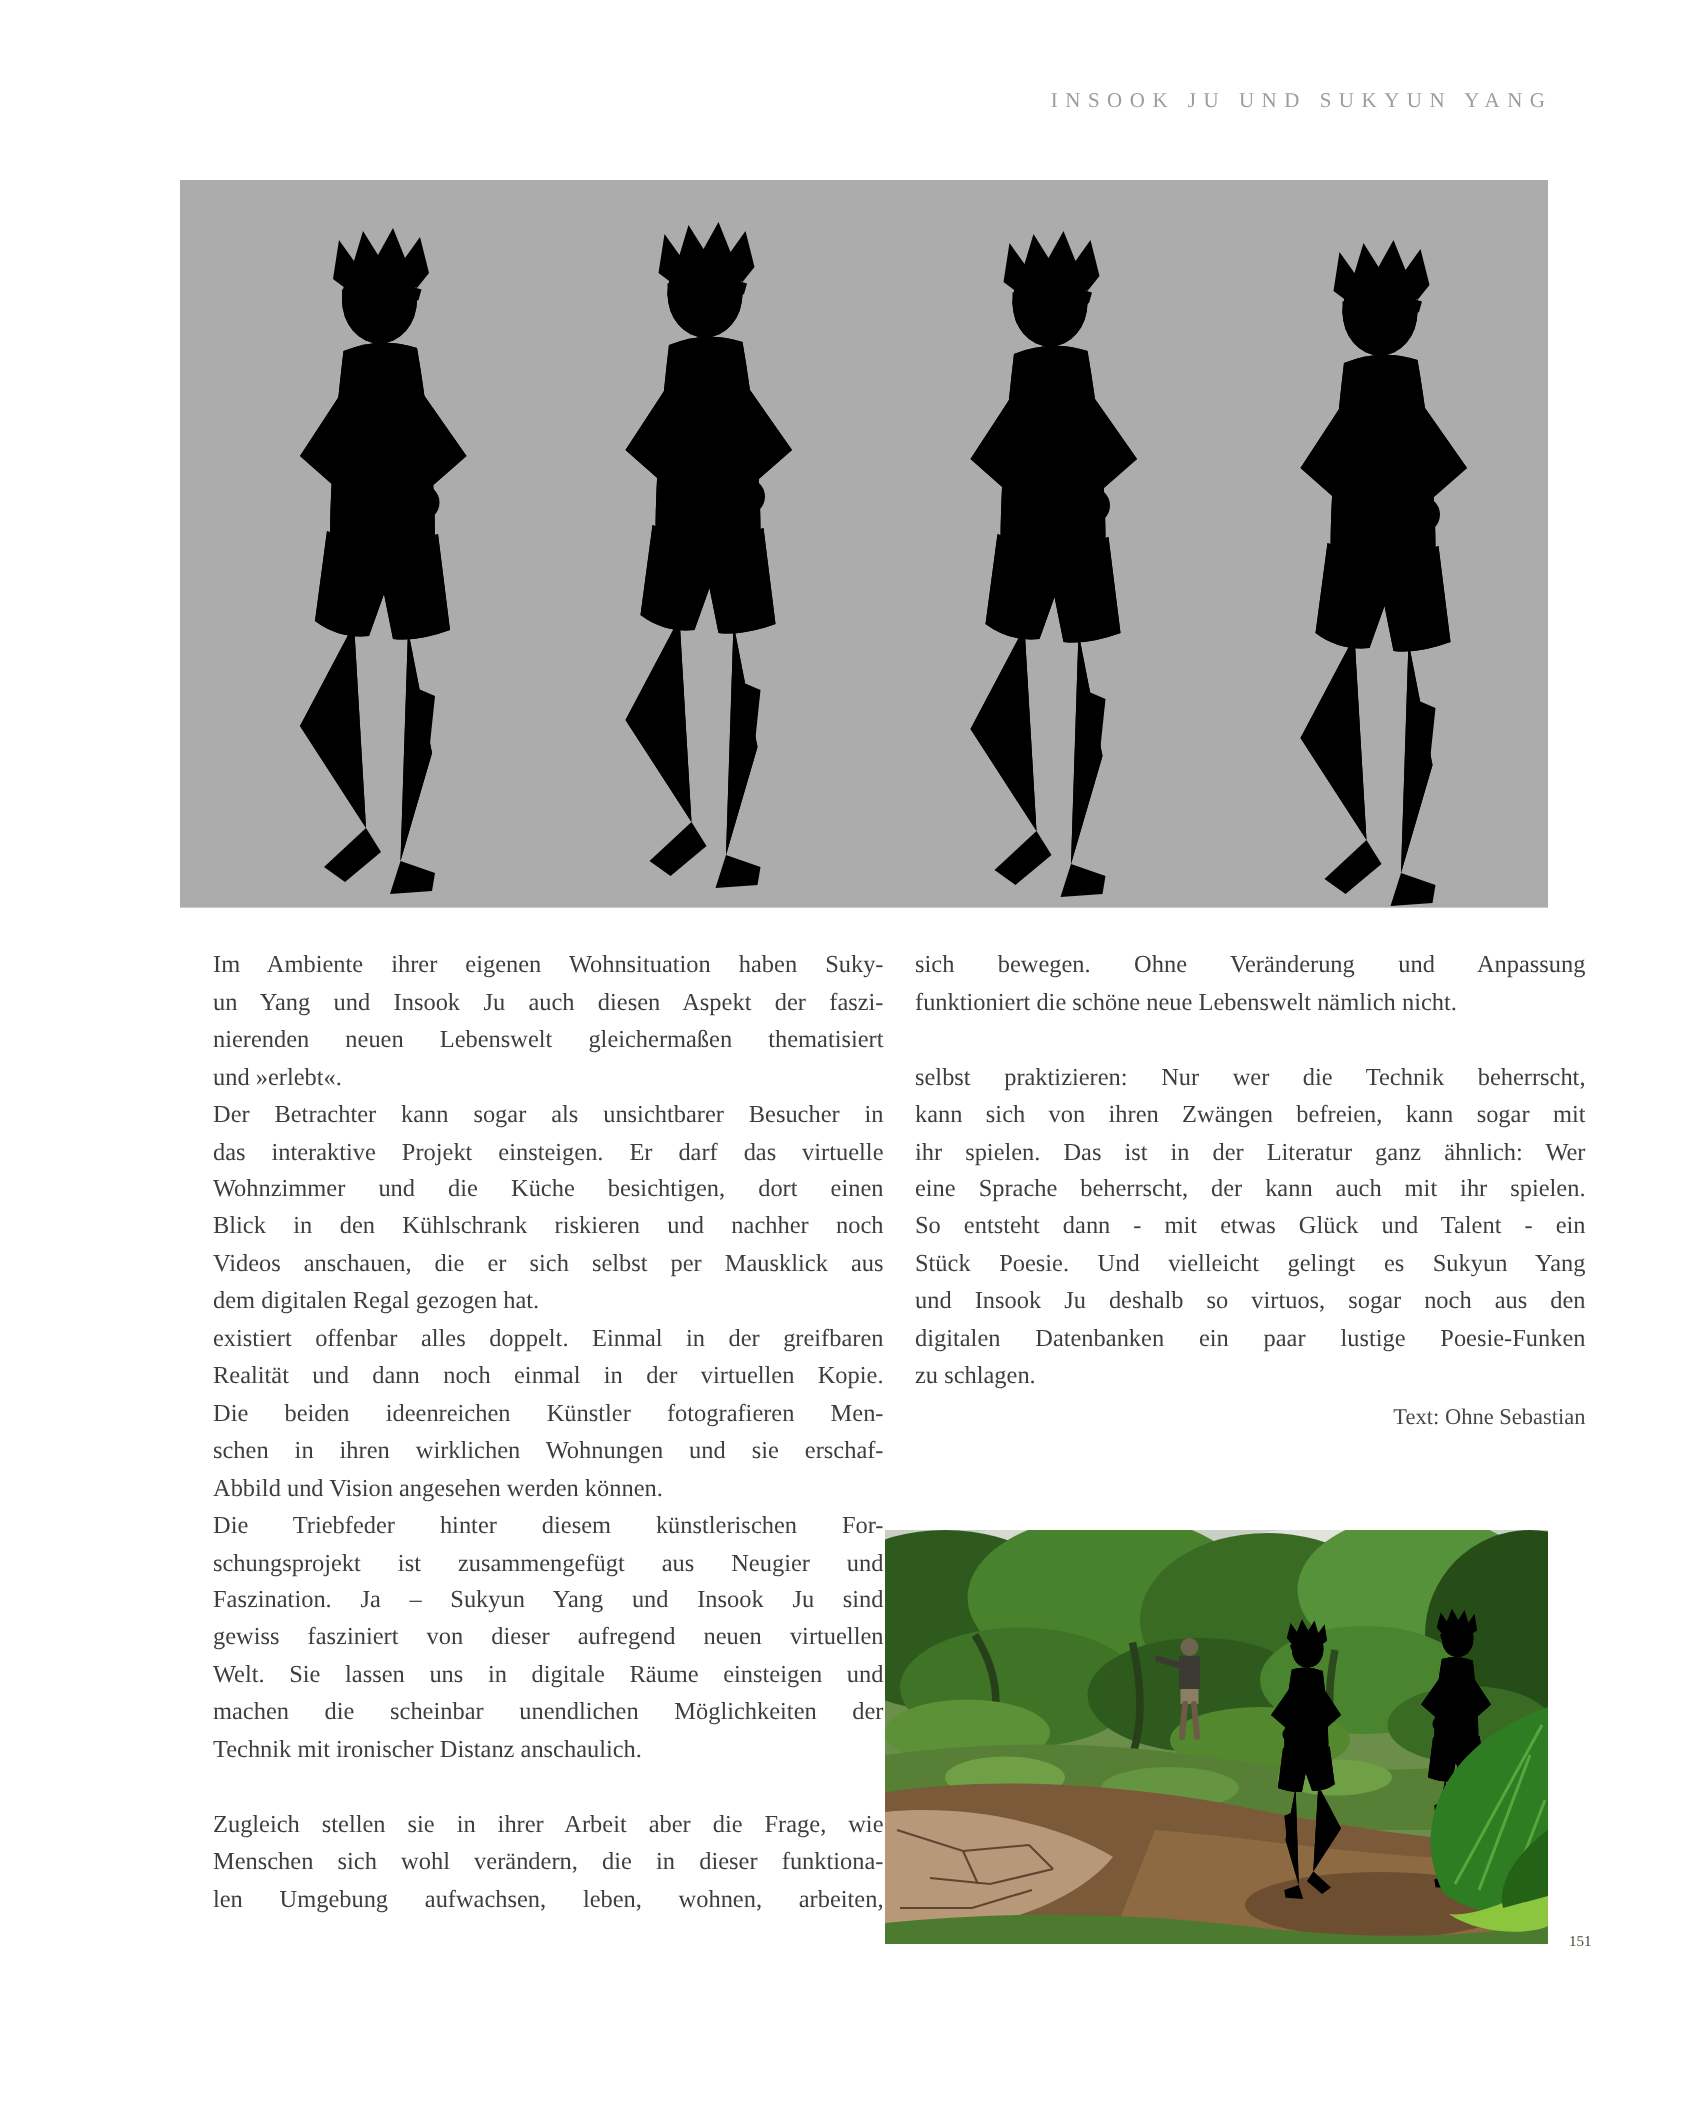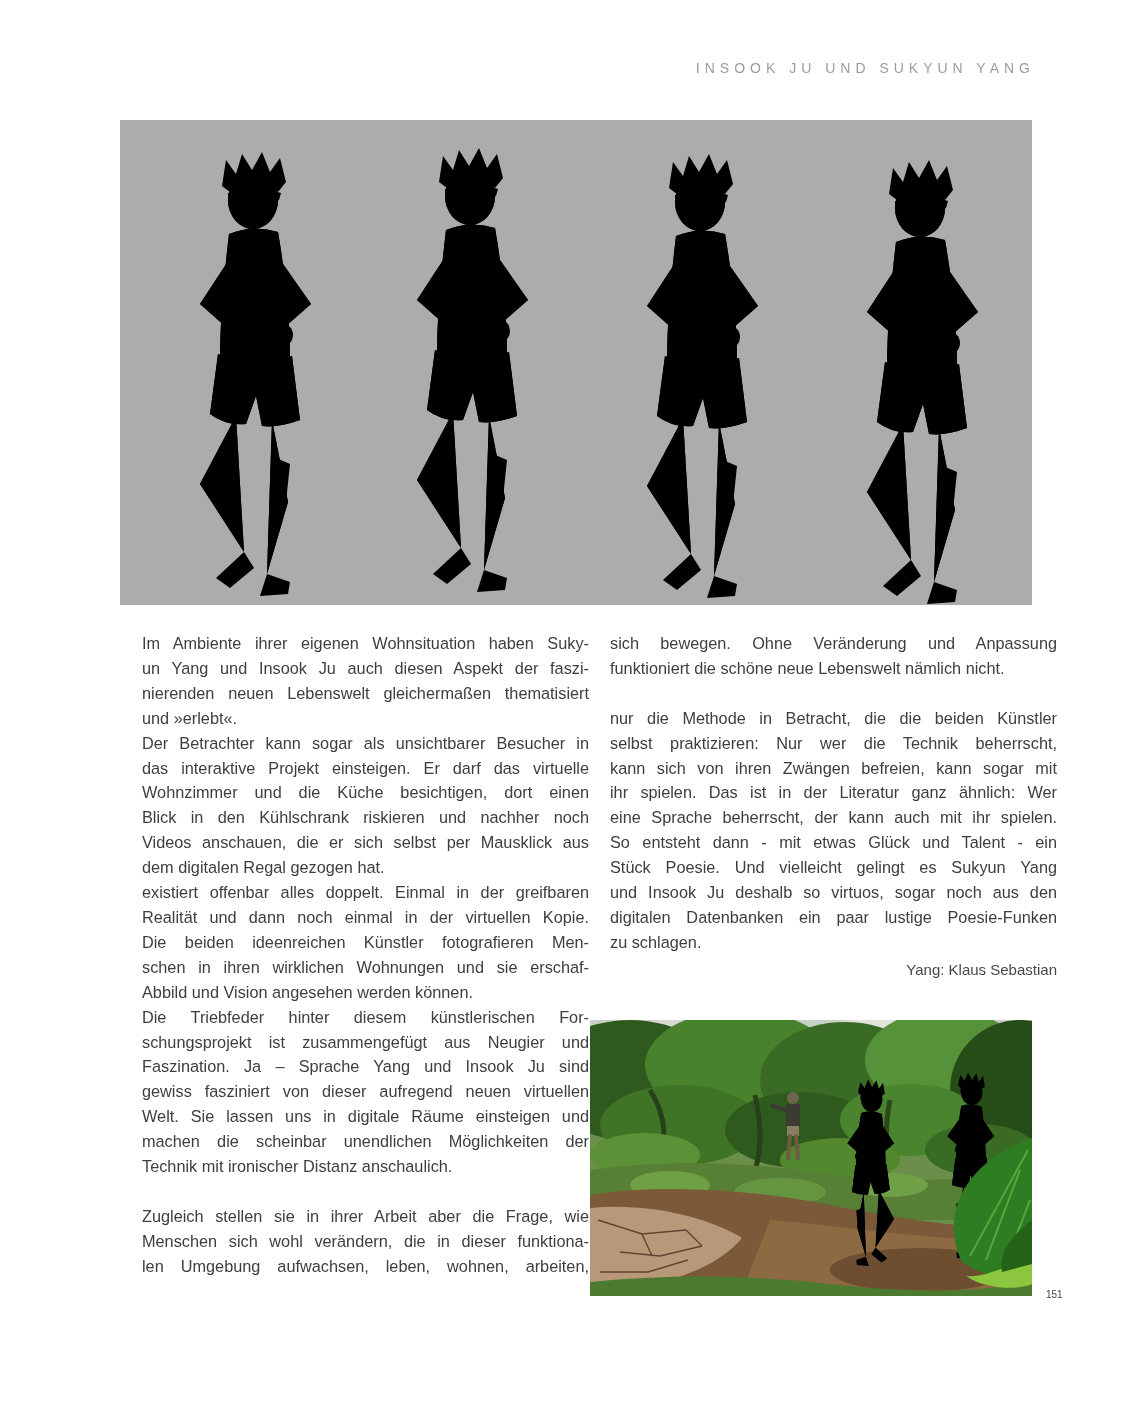--- a/index.html
+++ b/index.html
@@ -1,19 +1,19 @@
 <!DOCTYPE html>
 <html><head>
 <meta charset="utf-8">
 <style>
   html,body { margin:0; padding:0; background:#ffffff; }
   .page {
     position:relative; width:1122px; height:1418px; margin:0 auto;
     background:#ffffff; overflow:hidden;
-    font-family:Liberation Sans, sans-serif;
+    font-family:Liberation Serif, serif;
     color:#3e3e3e;
   }
   
   .running-head {
     position:absolute; top:60px; right:87px;
     font-size:14px; letter-spacing:5px; font-weight:500;
     color:#9c9c9c; white-space:nowrap;
   }
   
   .hero {
@@ -146,53 +146,52 @@
       <div class="block">
         <div class="tline">existiert offenbar alles doppelt. Einmal in der greifbaren</div>
         <div class="tline">Realität und dann noch einmal in der virtuellen Kopie.</div>
         <div class="tline">Die beiden ideenreichen Künstler fotografieren Men-</div>
         <div class="tline">schen in ihren wirklichen Wohnungen und sie erschaf-</div>
         <div class="tline endline">Abbild und Vision angesehen werden können.</div>
       </div>
       <div class="block">
         <div class="tline">Die Triebfeder hinter diesem künstlerischen For-</div>
         <div class="tline">schungsprojekt ist zusammengefügt aus Neugier und</div>
-        <div class="tline">Faszination. Ja – Sprache Yang und Insook Ju sind</div>
+        <div class="tline">Faszination. Ja – Sukyun Yang und Insook Ju sind</div>
         <div class="tline">gewiss fasziniert von dieser aufregend neuen virtuellen</div>
         <div class="tline">Welt. Sie lassen uns in digitale Räume einsteigen und</div>
         <div class="tline">machen die scheinbar unendlichen Möglichkeiten der</div>
         <div class="tline endline">Technik mit ironischer Distanz anschaulich.</div>
       </div>
       <div class="block gap">
         <div class="tline">Zugleich stellen sie in ihrer Arbeit aber die Frage, wie</div>
         <div class="tline">Menschen sich wohl verändern, die in dieser funktiona-</div>
         <div class="tline">len Umgebung aufwachsen, leben, wohnen, arbeiten,</div>
       </div>
     </div>
 
   <div class="col col-right">
     <div>
         <div class="block">
           <div class="tline">sich bewegen. Ohne Veränderung und Anpassung</div>
           <div class="tline endline">funktioniert die schöne neue Lebenswelt nämlich nicht.</div>
         </div>
         <div class="block gap">
-          <div class="tline">nur die Methode in Betracht, die die beiden Künstler</div>
           <div class="tline">selbst praktizieren: Nur wer die Technik beherrscht,</div>
           <div class="tline">kann sich von ihren Zwängen befreien, kann sogar mit</div>
           <div class="tline">ihr spielen. Das ist in der Literatur ganz ähnlich: Wer</div>
           <div class="tline">eine Sprache beherrscht, der kann auch mit ihr spielen.</div>
           <div class="tline">So entsteht dann - mit etwas Glück und Talent - ein</div>
           <div class="tline">Stück Poesie. Und vielleicht gelingt es Sukyun Yang</div>
           <div class="tline">und Insook Ju deshalb so virtuos, sogar noch aus den</div>
           <div class="tline">digitalen Datenbanken ein paar lustige Poesie-Funken</div>
           <div class="tline endline">zu schlagen.</div>
         </div>
       </div>
-    <div class="credit">Yang: Klaus Sebastian</div>
+    <div class="credit">Text: Ohne Sebastian</div>
   </div>
 
   <div class="plantation" title="Two gray 3D mannequin figures running through a banana plantation with cracked earth in the foreground">
     <svg viewBox="0 0 442 276" preserveAspectRatio="none">
 
       <rect x="0" y="0" width="442" height="70" fill="#c9cfc5"></rect>
       <ellipse cx="300" cy="22" rx="90" ry="24" fill="#e0e4dc"></ellipse>
       <ellipse cx="120" cy="12" rx="70" ry="18" fill="#d6dad1"></ellipse>
 
       <g>

